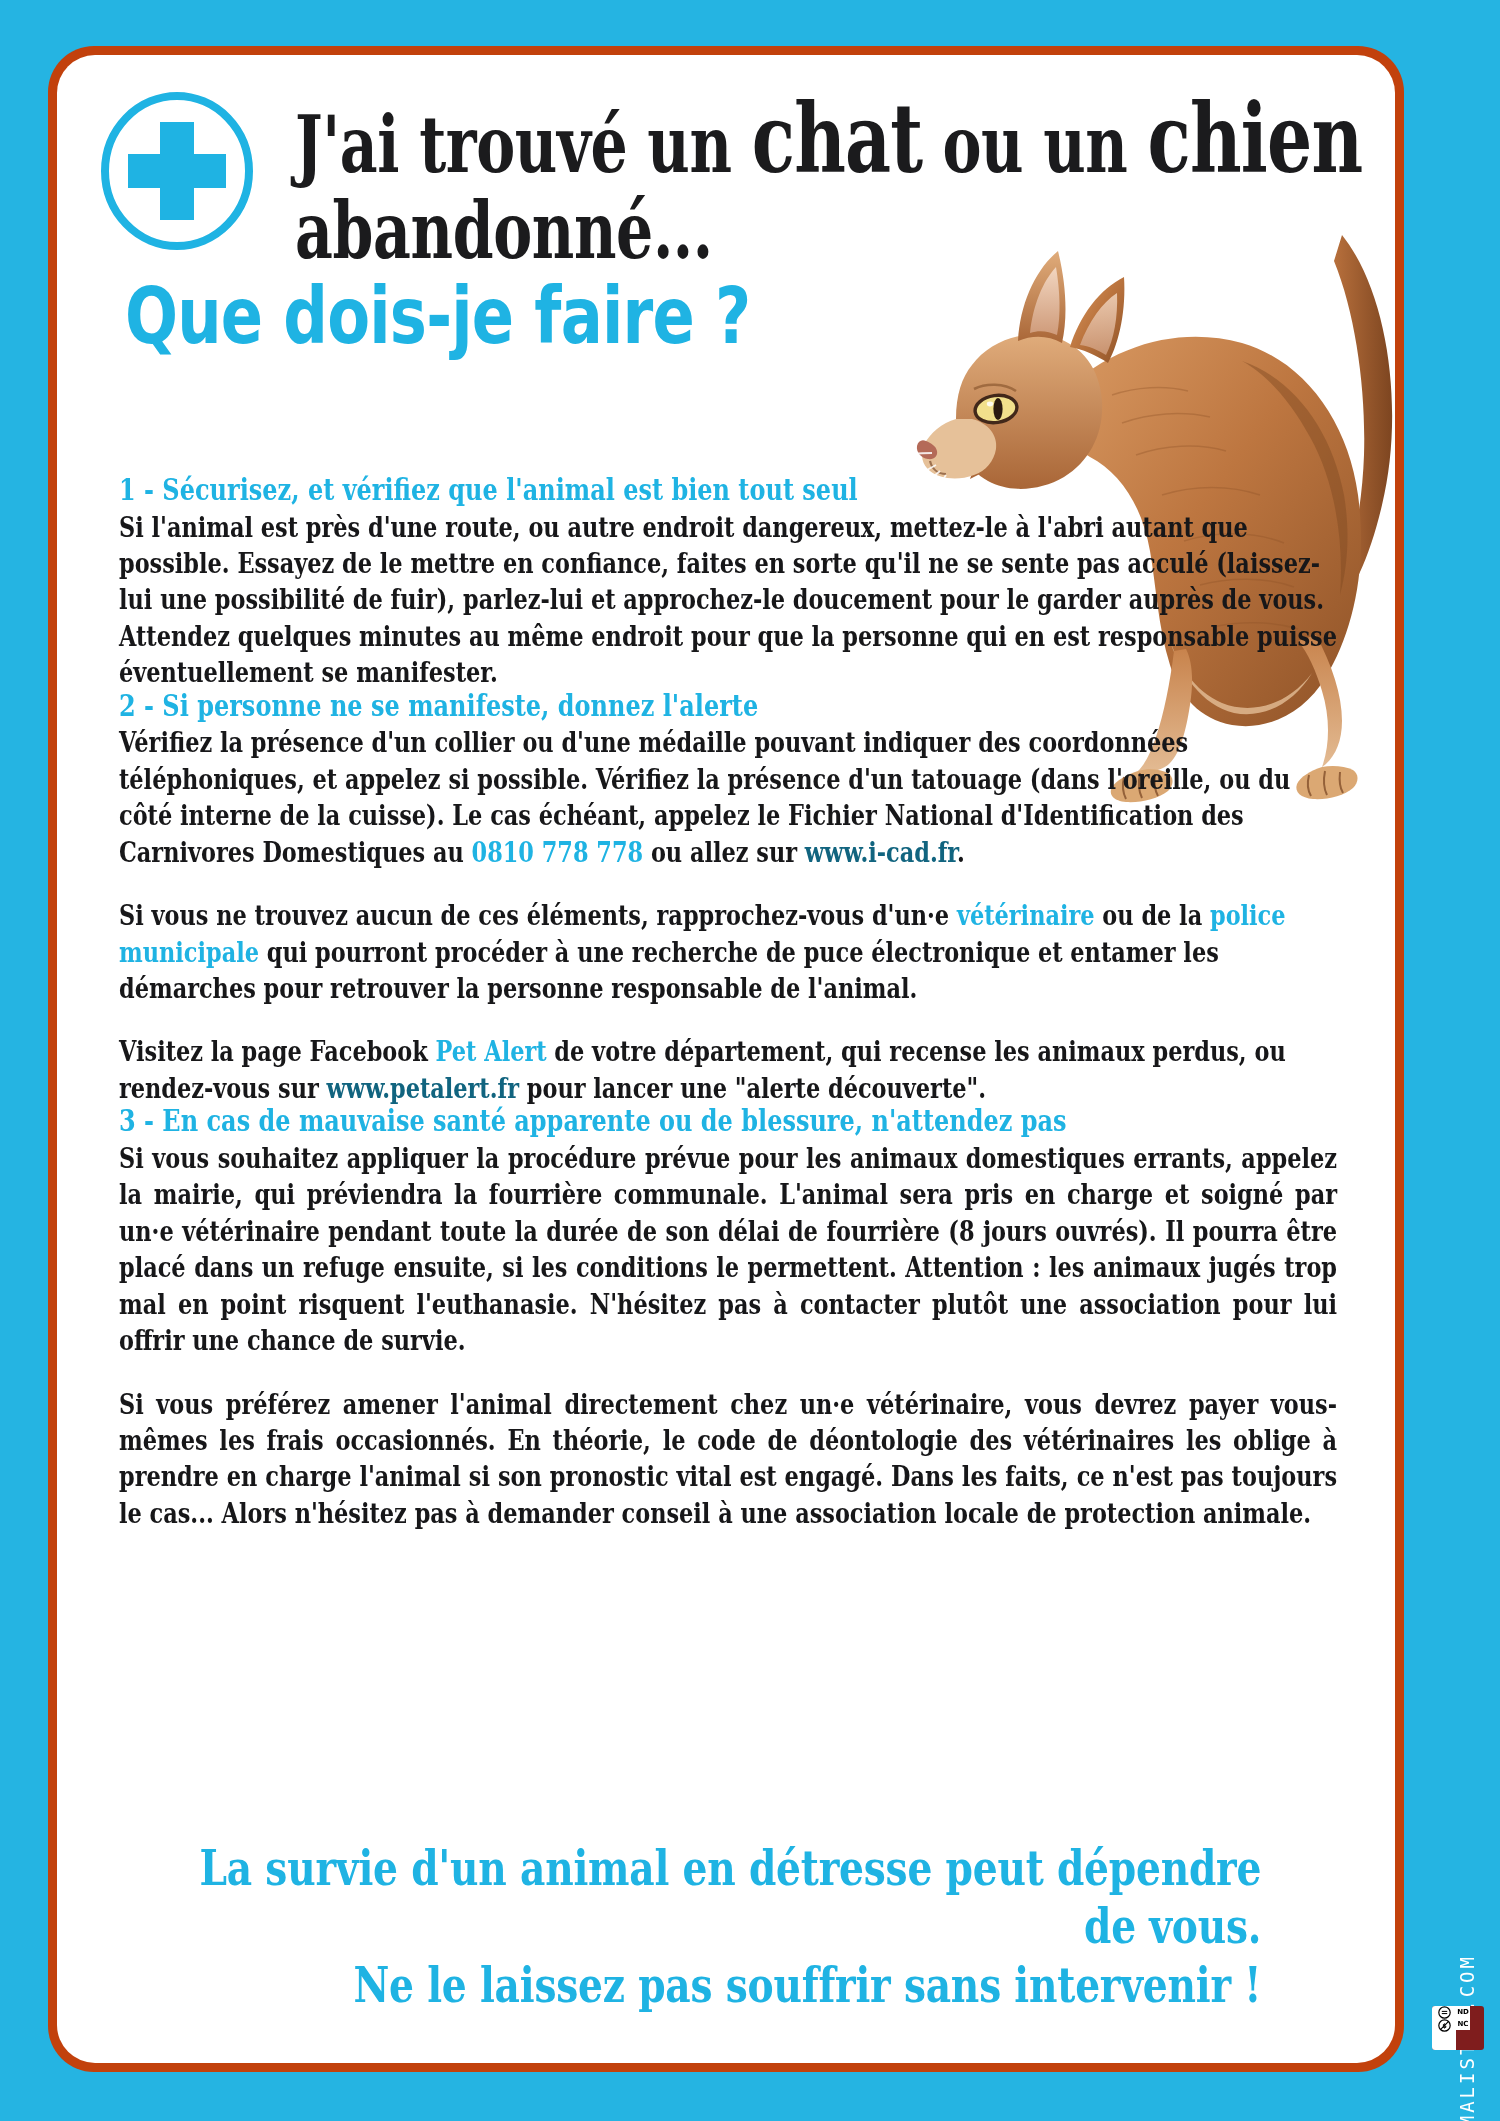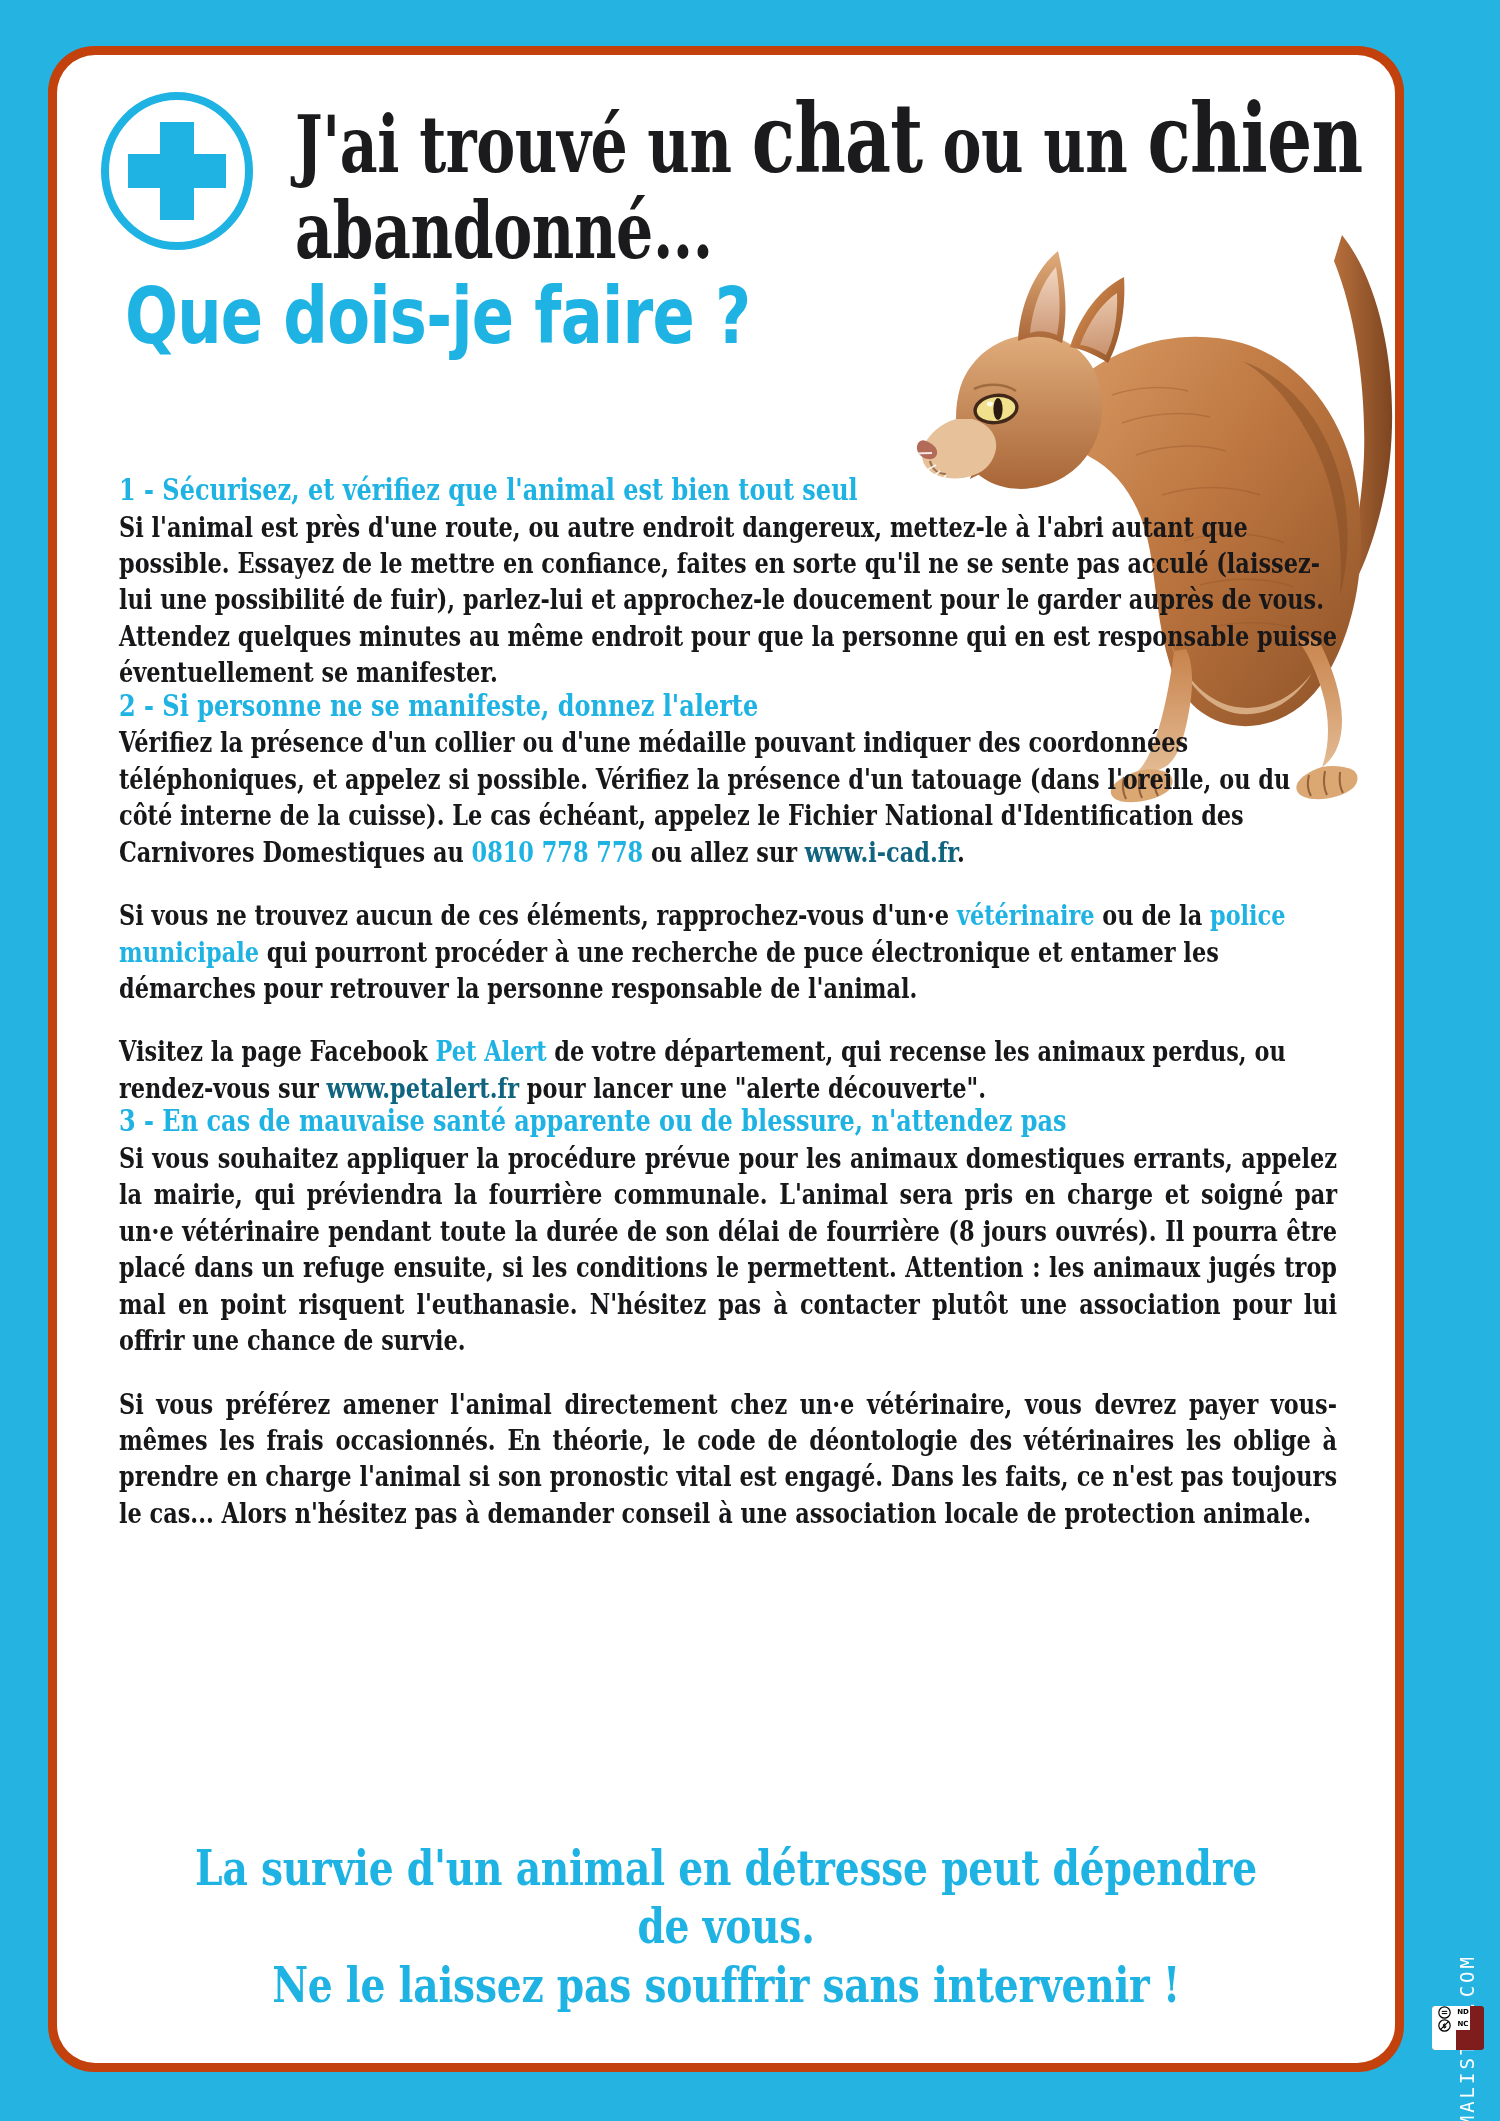--- a/index.html
+++ b/index.html
@@ -157,21 +157,21 @@
   .para.justified{text-align:justify;}
   .para:last-child{margin-bottom:0;}
   .lnk{color:#1fb3e3;}
   .lnk-dark{color:#11647f;}
 
   
   #conclusion{
     position:absolute;
     left:0; right:0;
     bottom:48px;
-    text-align:center;
+    text-align:right;
   }
   .concl-line{
     font-family:"DejaVu Serif", serif;
     font-weight:700;
     color:#1fb3e3;
     font-size:49px;
     line-height:1.20;
     letter-spacing:-0.3px;
     display:block;
     transform:scaleX(0.80);

